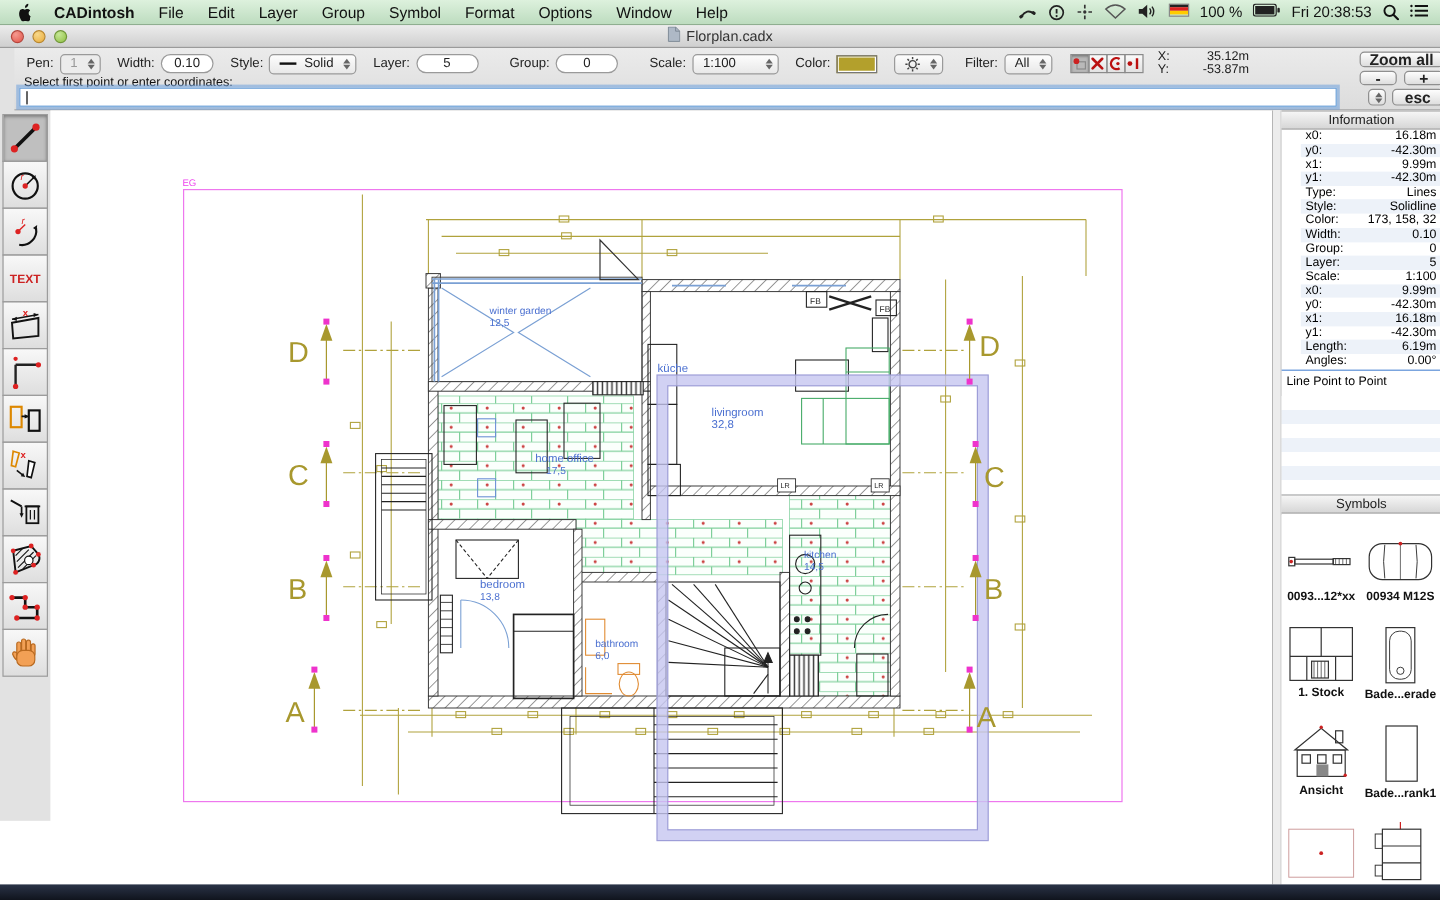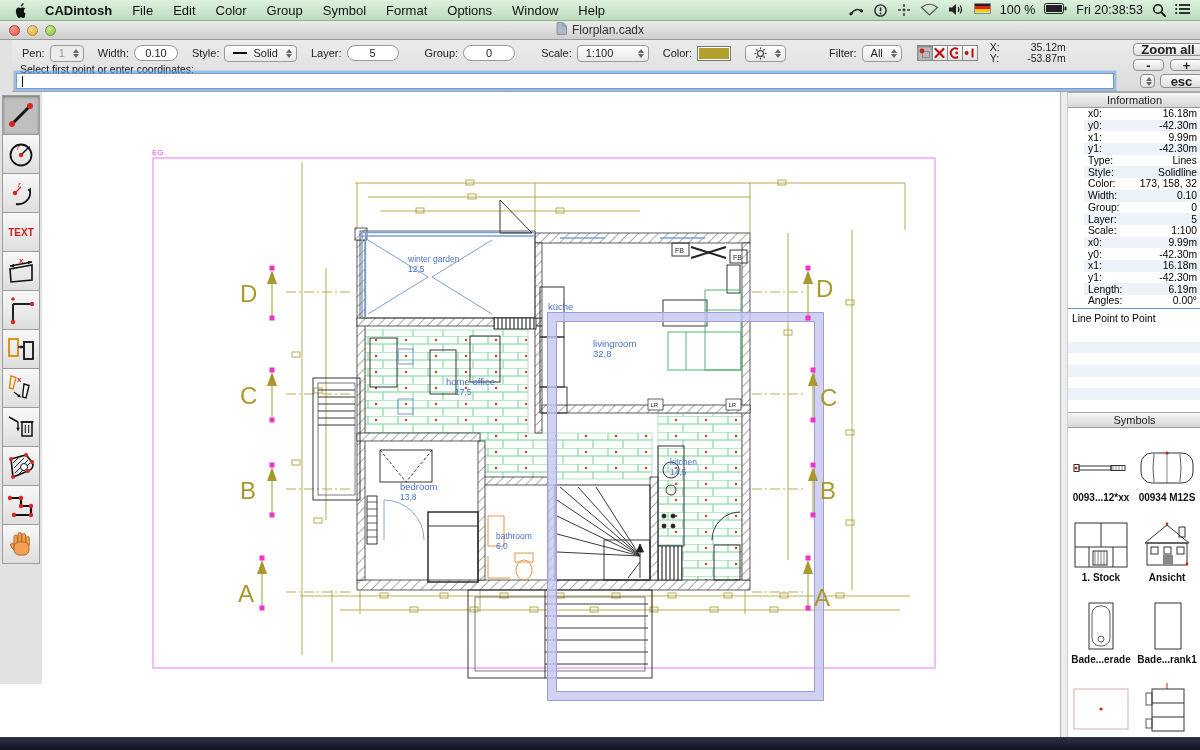--- a/index.html
+++ b/index.html
@@ -103,21 +103,21 @@
   <div class="menubar">
     <div class="left">
       <span class="apple">
         <svg width="13" height="15" viewBox="0 0 17 20">
             <path fill="#111" d="M11.8,3.1c-.7.9-1.9,1.5-2.9,1.4-.1-1.1.4-2.2,1-2.9C10.6.8,11.8.2,12.7.2c.1,1.1-.3,2.1-.9,2.9zm2.7,14.8c-.6,1.3-1.4,2.1-2.5,2.1-1,0-1.4-.6-2.7-.6-1.3,0-1.7.6-2.7.6-1.1,0-2-1.5-2.6-2.8C2.6,14.9,1.7,10.7,3,8.1c.7-1.3,1.9-2.1,3.1-2.1,1,0,2,.7,2.7.7.6,0,1.8-.9,3-.7.5,0,2,.2,2.9,1.6-.1.1-1.7,1-1.7,3.1,0,2.4,2.2,3.3,2.2,3.3s-.2.9-.7,1.9z"></path>
           </svg>
       </span>
       <span class="appname">CADintosh</span>
       <span class="mitem">File</span>
       <span class="mitem">Edit</span>
-      <span class="mitem">Color</span>
+      <span class="mitem">Layer</span>
       <span class="mitem">Group</span>
       <span class="mitem">Symbol</span>
       <span class="mitem">Format</span>
       <span class="mitem">Options</span>
       <span class="mitem">Window</span>
       <span class="mitem">Help</span>
     </div>
     <div class="right">
       <span class="sicon">
           <svg width="16" height="14" viewBox="0 0 16 14">
@@ -252,21 +252,21 @@
               <line x1="10.2" y1="10.2" x2="11.6" y2="11.6"></line>
               <line x1="2.4" y1="11.6" x2="3.8" y2="10.2"></line>
               <line x1="10.2" y1="3.8" x2="11.6" y2="2.4"></line>
             </g>
           </svg>
         <span class="pop-arr">
             <i class="up"></i>
             <i class="dn"></i>
           </span>
       </div>
-      <span class="tb-lbl" style="margin-left:43px">Filter:</span>
+      <span class="tb-lbl" style="margin-left:18px">Filter:</span>
       <div class="popup">
           <span>All</span>
           <span class="pop-arr">
             <i class="up"></i>
             <i class="dn"></i>
           </span>
         </div>
       <div class="toggles" style="margin-left:16px">
         <span class="tglbtn on">
             <svg width="13" height="12" viewBox="0 0 13 12">
@@ -887,40 +887,40 @@
                 <line x1="22" y1="30" x2="22" y2="44"></line>
                 <line x1="25" y1="30" x2="25" y2="44"></line>
                 <line x1="28" y1="30" x2="28" y2="44"></line>
                 <line x1="31" y1="30" x2="31" y2="44"></line>
               </g>
               <line x1="40" y1="26" x2="40" y2="46" stroke="#333"></line>
             </svg>
           <span class="lab">1. Stock</span>
         </div>
         <div class="symcell">
+          <svg width="56" height="50" viewBox="0 0 56 50">
+              <rect x="16" y="2" width="24" height="46" stroke="#333" fill="none"></rect>
+              <rect x="19" y="5" width="18" height="40" rx="8" stroke="#333" fill="none" stroke-width="0.8"></rect>
+              <circle cx="28" cy="38" r="3" stroke="#333" fill="none" stroke-width="0.8"></circle>
+            </svg>
+          <span class="lab">Bade...erade</span>
+        </div>
+        <div class="symcell">
           <svg width="56" height="48" viewBox="0 0 56 48">
               <polygon points="6,22 28,4 50,22" stroke="#333" fill="none"></polygon>
               <rect x="40" y="6" width="6" height="10" stroke="#333" fill="none"></rect>
               <rect x="8" y="22" width="40" height="22" stroke="#333" fill="none"></rect>
               <rect x="12" y="26" width="7" height="7" stroke="#333" fill="none"></rect>
               <rect x="25" y="26" width="7" height="7" stroke="#333" fill="none"></rect>
               <rect x="38" y="26" width="7" height="7" stroke="#333" fill="none"></rect>
               <rect x="24" y="34" width="10" height="10" fill="#888"></rect>
               <circle cx="28" cy="3" r="1.4" fill="#c22"></circle>
               <circle cx="48" cy="43" r="1.4" fill="#c22"></circle>
             </svg>
           <span class="lab">Ansicht</span>
-        </div>
-        <div class="symcell">
-          <svg width="56" height="50" viewBox="0 0 56 50">
-              <rect x="16" y="2" width="24" height="46" stroke="#333" fill="none"></rect>
-              <rect x="19" y="5" width="18" height="40" rx="8" stroke="#333" fill="none" stroke-width="0.8"></rect>
-              <circle cx="28" cy="38" r="3" stroke="#333" fill="none" stroke-width="0.8"></circle>
-            </svg>
-          <span class="lab">Bade...erade</span>
         </div>
         <div class="symcell">
           <svg width="56" height="50" viewBox="0 0 56 50">
               <rect x="16" y="2" width="26" height="46" stroke="#333" fill="none"></rect>
             </svg>
           <span class="lab">Bade...rank1</span>
         </div>
         <div class="symcell">
           <svg width="58" height="52" viewBox="0 0 58 52">
               <rect x="2" y="6" width="54" height="40" stroke="#c99" fill="none" stroke-width="0.8"></rect>

